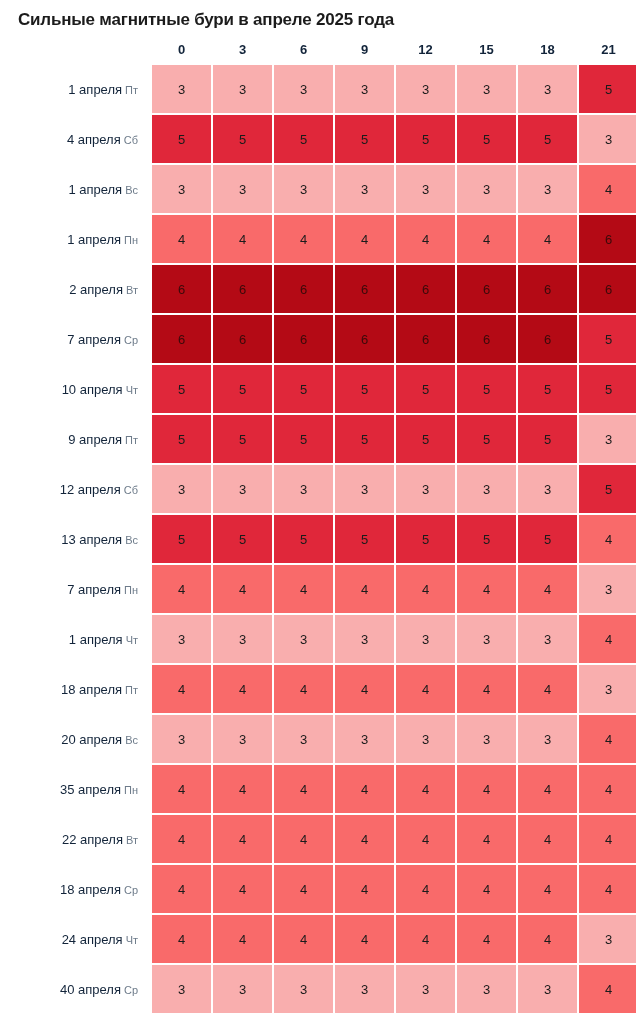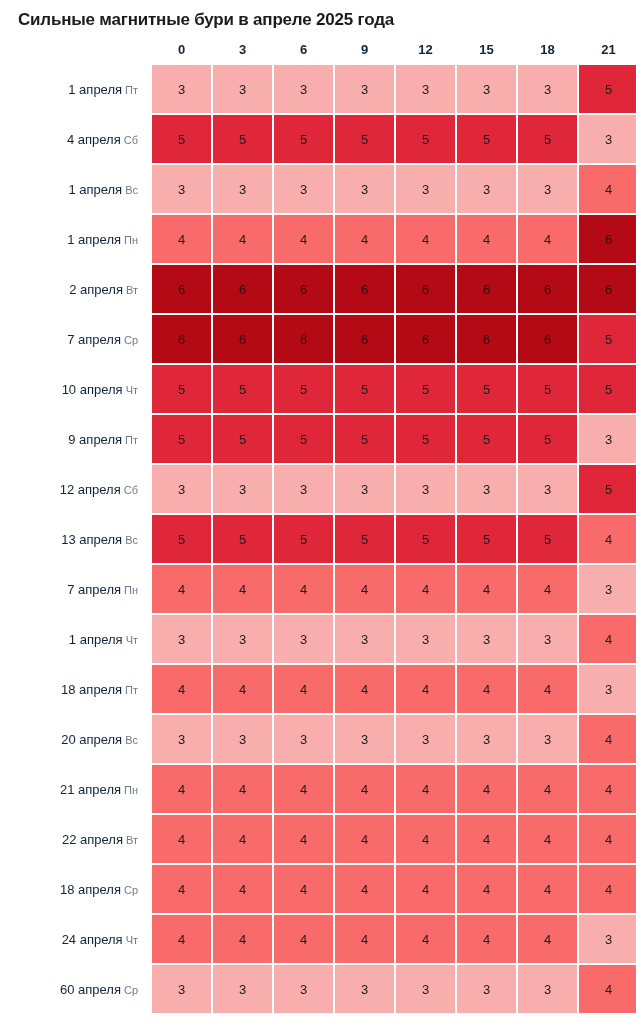--- a/index.html
+++ b/index.html
@@ -247,21 +247,21 @@
           <td class="cell" style="background: rgb(249, 174, 174);">3</td>
           <td class="cell" style="background: rgb(249, 174, 174);">3</td>
           <td class="cell" style="background: rgb(249, 174, 174);">3</td>
           <td class="cell" style="background: rgb(249, 174, 174);">3</td>
           <td class="cell" style="background: rgb(249, 174, 174);">3</td>
           <td class="cell" style="background: rgb(249, 174, 174);">3</td>
           <td class="cell" style="background: rgb(249, 174, 174);">3</td>
           <td class="cell" style="background: rgb(249, 106, 106);">4</td>
         </tr>
         <tr>
-          <td class="daylabel"><span class="dnum">21 апреля</span><span class="dow">Пн</span></td>
+          <td class="daylabel"><span class="dnum">35 апреля</span><span class="dow">Пн</span></td>
           <td class="cell" style="background: rgb(249, 106, 106);">4</td>
           <td class="cell" style="background: rgb(249, 106, 106);">4</td>
           <td class="cell" style="background: rgb(249, 106, 106);">4</td>
           <td class="cell" style="background: rgb(249, 106, 106);">4</td>
           <td class="cell" style="background: rgb(249, 106, 106);">4</td>
           <td class="cell" style="background: rgb(249, 106, 106);">4</td>
           <td class="cell" style="background: rgb(249, 106, 106);">4</td>
           <td class="cell" style="background: rgb(249, 106, 106);">4</td>
         </tr>
         <tr>
@@ -291,21 +291,21 @@
           <td class="cell" style="background: rgb(249, 106, 106);">4</td>
           <td class="cell" style="background: rgb(249, 106, 106);">4</td>
           <td class="cell" style="background: rgb(249, 106, 106);">4</td>
           <td class="cell" style="background: rgb(249, 106, 106);">4</td>
           <td class="cell" style="background: rgb(249, 106, 106);">4</td>
           <td class="cell" style="background: rgb(249, 106, 106);">4</td>
           <td class="cell" style="background: rgb(249, 106, 106);">4</td>
           <td class="cell" style="background: rgb(249, 174, 174);">3</td>
         </tr>
         <tr>
-          <td class="daylabel"><span class="dnum">60 апреля</span><span class="dow">Ср</span></td>
+          <td class="daylabel"><span class="dnum">40 апреля</span><span class="dow">Ср</span></td>
           <td class="cell" style="background: rgb(249, 174, 174);">3</td>
           <td class="cell" style="background: rgb(249, 174, 174);">3</td>
           <td class="cell" style="background: rgb(249, 174, 174);">3</td>
           <td class="cell" style="background: rgb(249, 174, 174);">3</td>
           <td class="cell" style="background: rgb(249, 174, 174);">3</td>
           <td class="cell" style="background: rgb(249, 174, 174);">3</td>
           <td class="cell" style="background: rgb(249, 174, 174);">3</td>
           <td class="cell" style="background: rgb(249, 106, 106);">4</td>
         </tr>
       </tbody>

